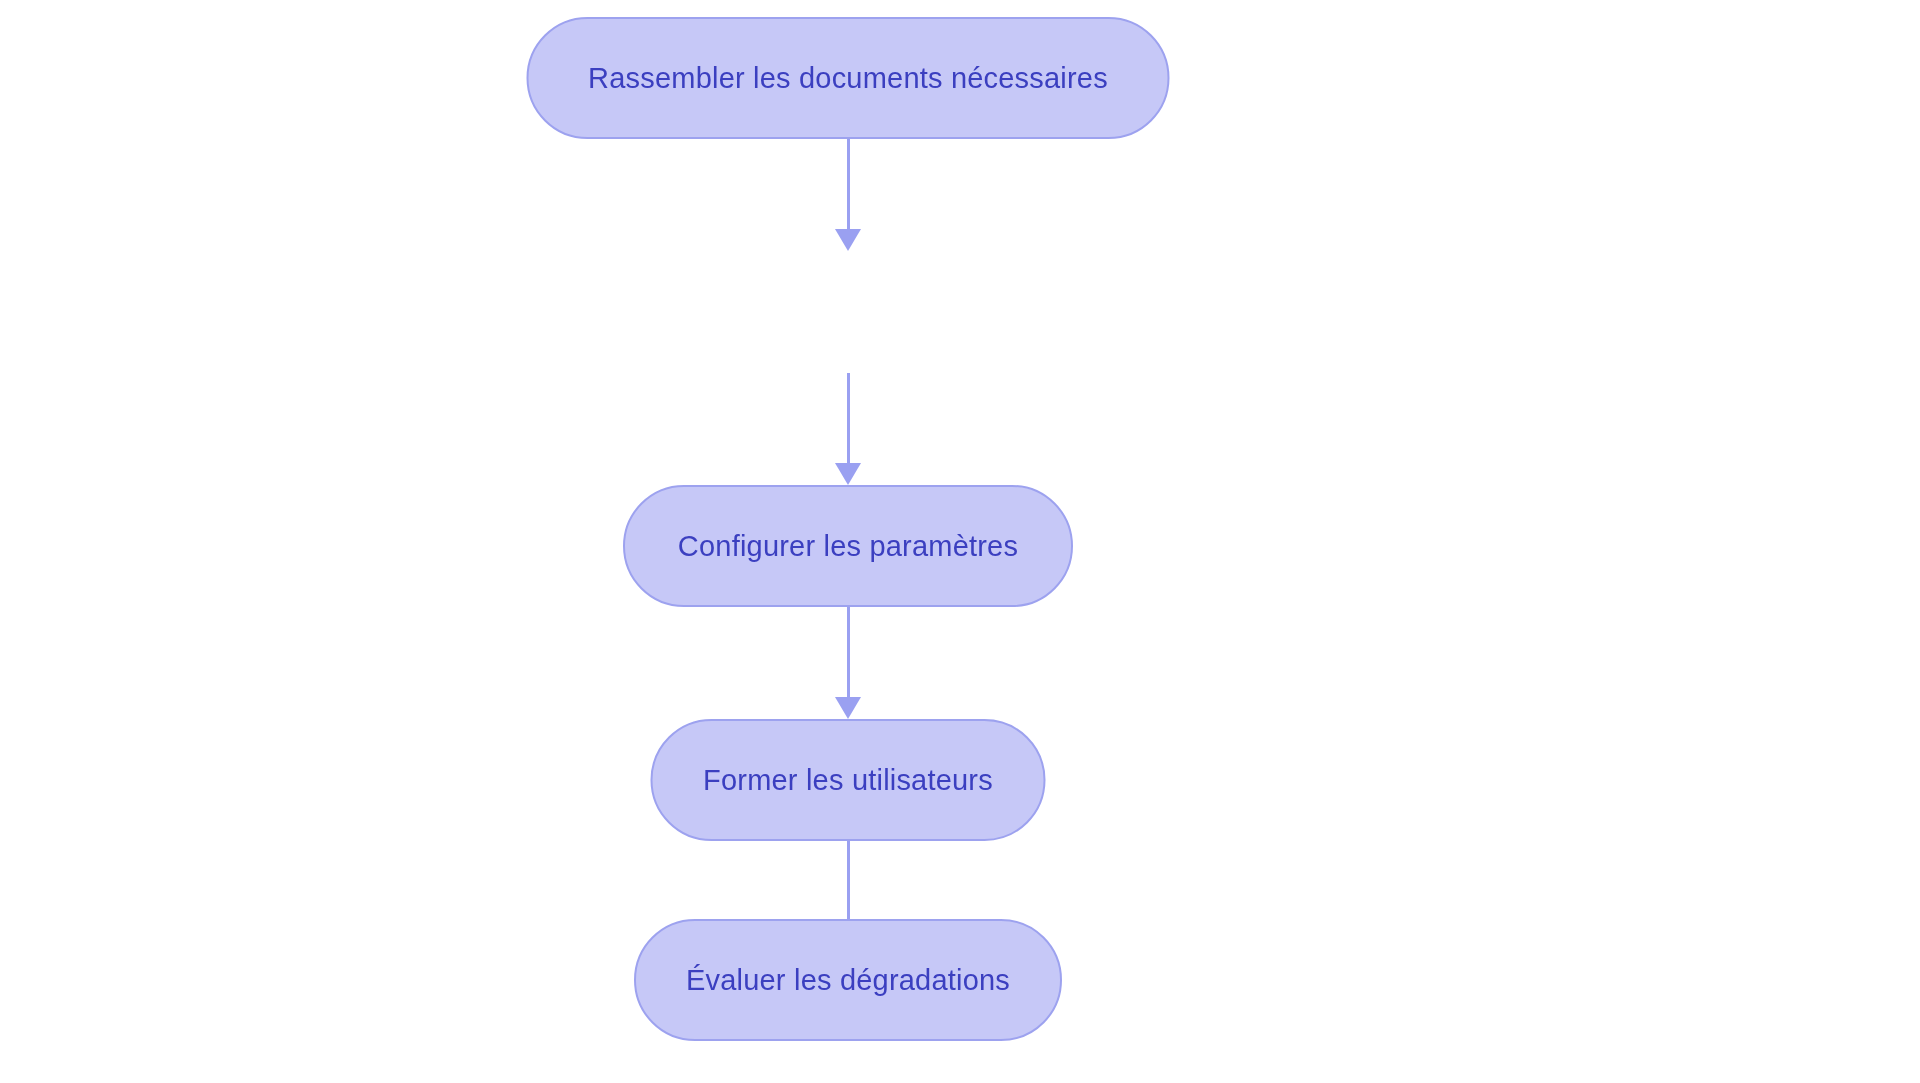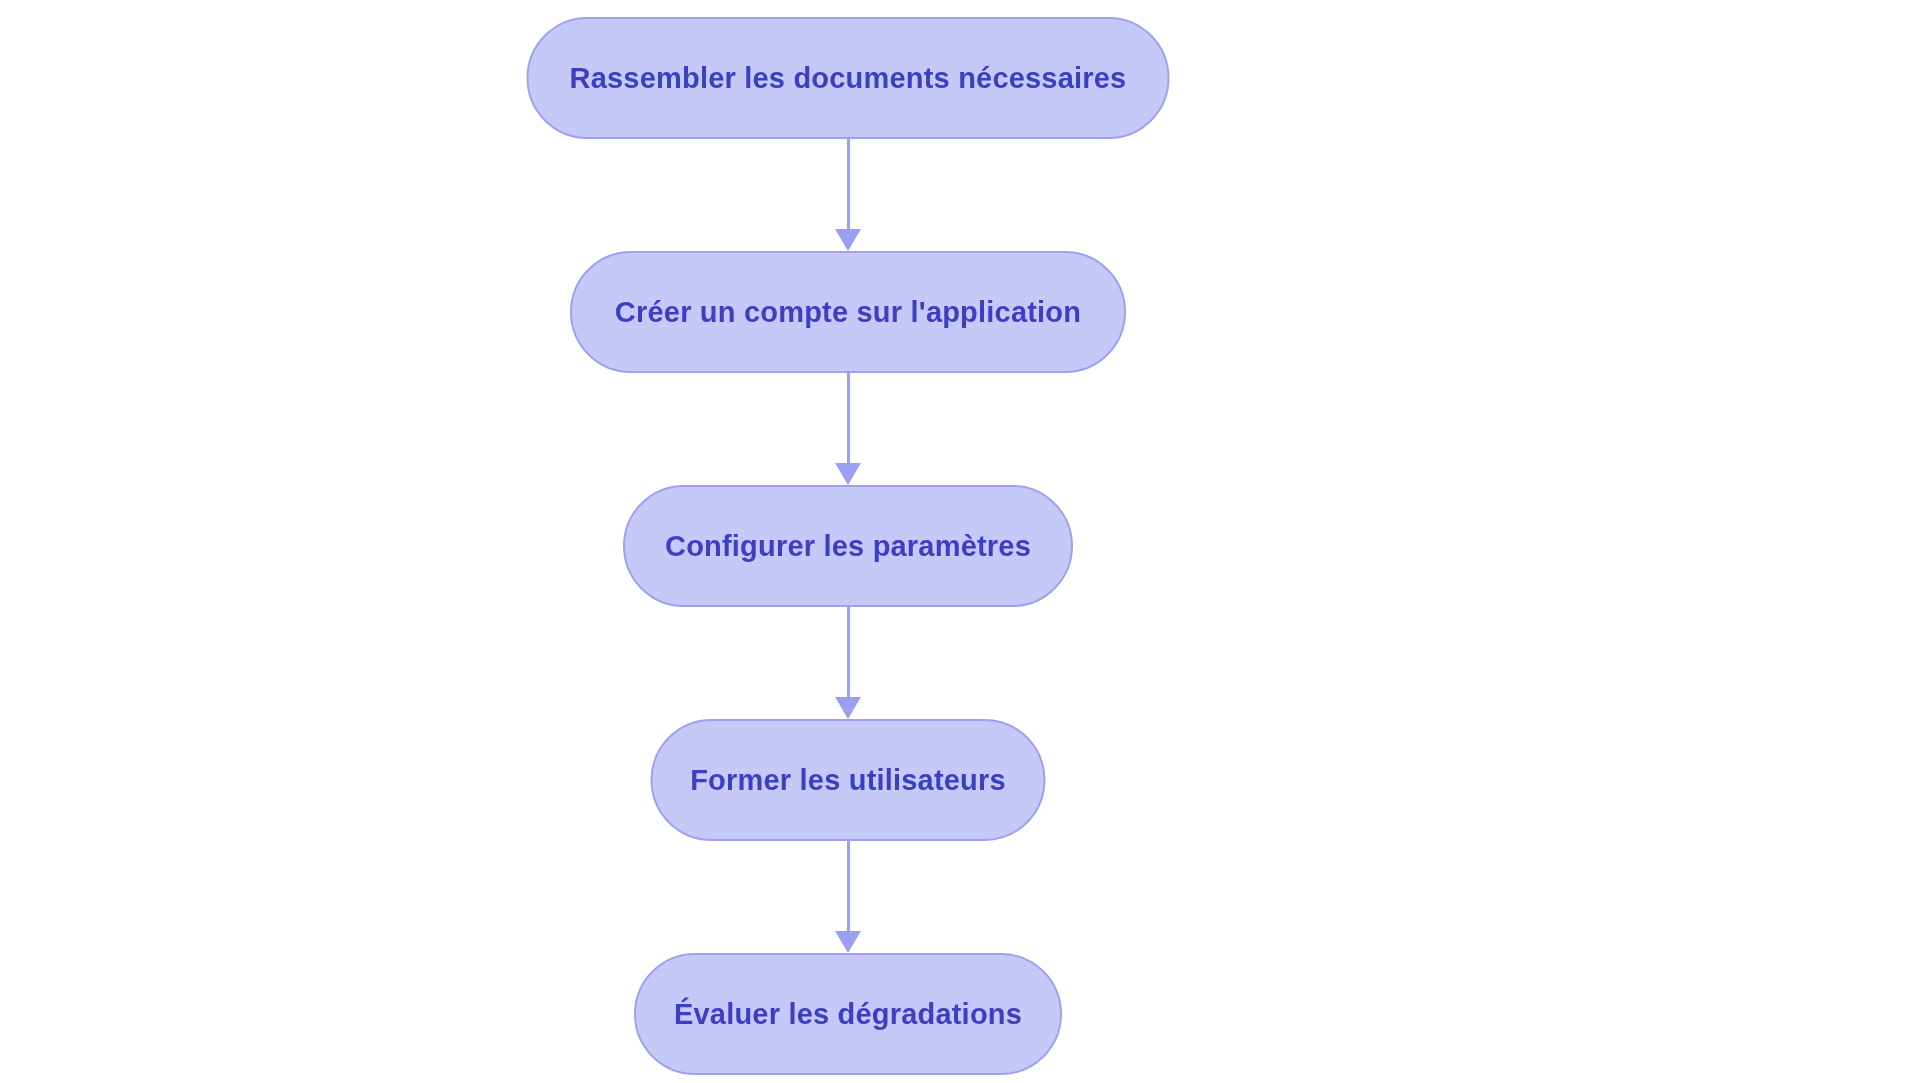--- a/index.html
+++ b/index.html
@@ -15,21 +15,20 @@
     width: 1920px;
     height: 1083px;
     background: var(--background);
     font-family: "Liberation Sans", sans-serif;
     overflow: hidden;
   }
   .canvas {
     position: relative;
     width: 1696px;
     height: 1083px;
-    font-weight: bold;
   }
   .node {
     position: absolute;
     left: 50%;
     transform: translateX(-50%);
     height: 122px;
     border-radius: 61px;
     background: var(--node-fill);
     border: 2px solid var(--node-border);
     display: flex;
@@ -37,21 +36,21 @@
     justify-content: center;
     color: var(--node-text);
     font-size: 29px;
     letter-spacing: 0.2px;
     white-space: nowrap;
   }
   .n0 { top: 17px;  width: 643px; }
   .n1 { top: 251px; width: 556px; }
   .n2 { top: 485px; width: 450px; text-align: center; }
   .n3 { top: 719px; width: 395px; text-align: center; }
-  .n4 { top: 953px; width: 428px; }
+  .n4 { top: 919px; width: 428px; }
 
   .connector {
     position: absolute;
     left: 50%;
     transform: translateX(-50%);
     height: 112px;
     width: 30px;
     display: flex;
     flex-direction: column;
     align-items: center;
@@ -81,23 +80,20 @@
 
   <div class="node n0">
     <span>Rassembler les documents nécessaires</span>
   </div>
 
   <div class="connector c0">
     <div class="line"></div>
     <div class="head"></div>
   </div>
 
-  <div class="node n1">
-    <span>Créer un compte sur l'application</span>
-  </div>
 
   <div class="connector c1">
     <div class="line"></div>
     <div class="head"></div>
   </div>
 
   <div class="node n2">
     <span>Configurer les paramètres</span>
   </div>
 

